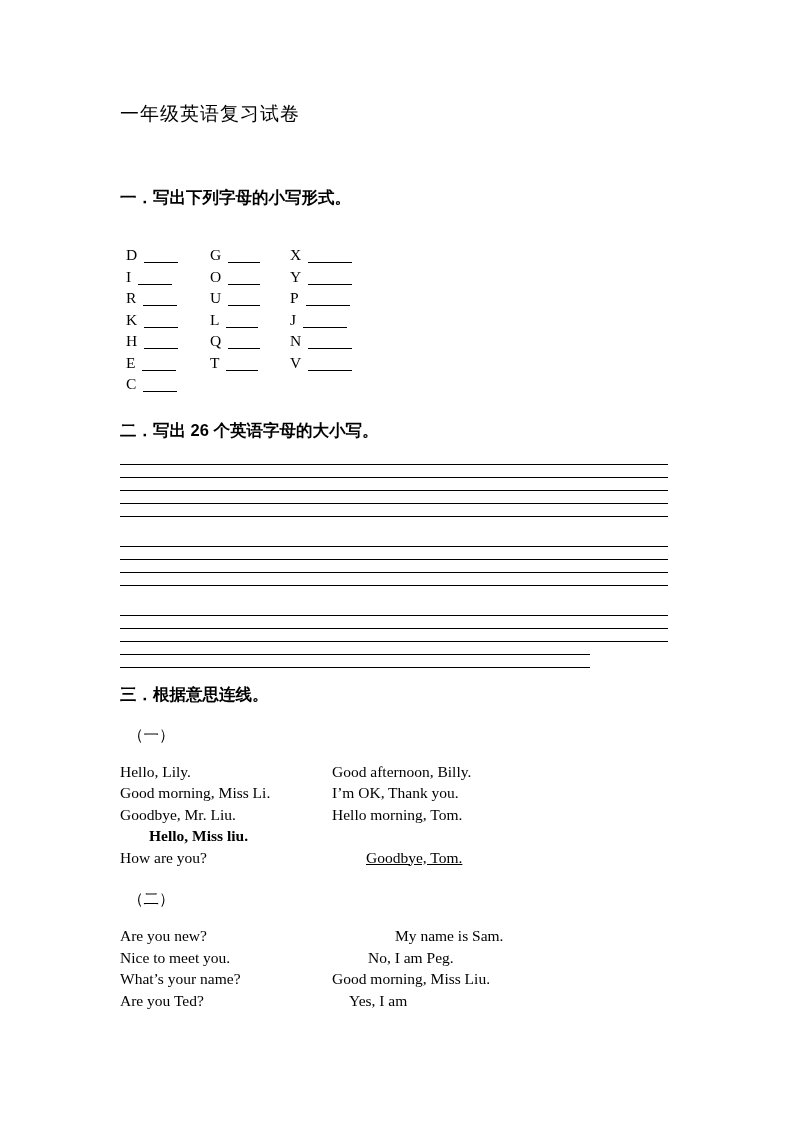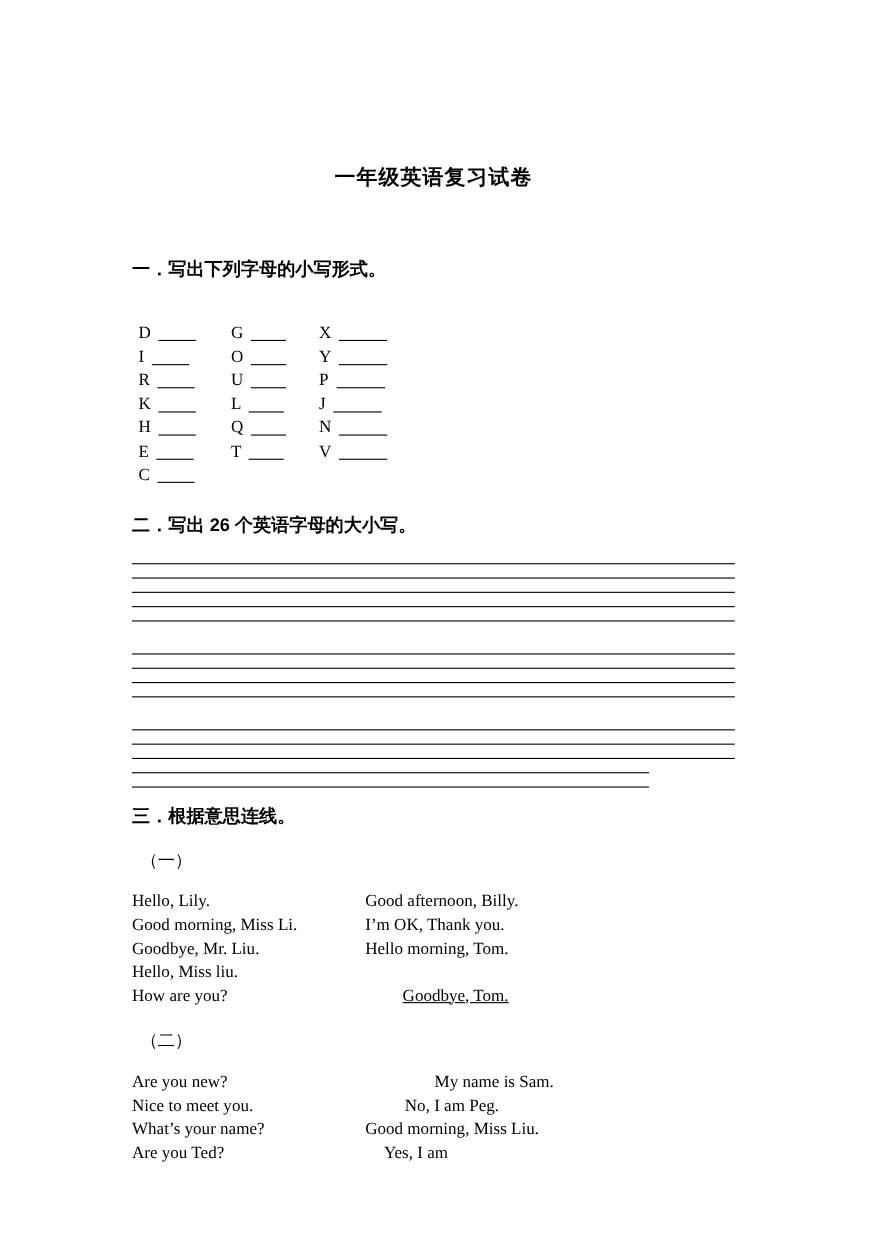--- a/index.html
+++ b/index.html
@@ -1,18 +1,18 @@
 <!DOCTYPE html>
 <html><head>
 <meta charset="utf-8">
 <style>
   html,body{margin:0;padding:0;background:#ffffff;}
   body{width:793px;height:1122px;position:relative;font-family:"Liberation Serif",serif;color:#000;overflow:hidden;}
   .page{position:absolute;top:0;left:0;width:793px;height:1122px;padding:0 125px 0 120px;box-sizing:border-box;background:#fff;}
-  .title{font-family:"Liberation Sans",sans-serif;font-weight:bold;font-size:19px;line-height:20px;text-align:center;padding-top:104px;letter-spacing:1px;margin-top:48px;}
+  .title{font-family:"Liberation Sans",sans-serif;font-weight:normal;font-size:19px;line-height:20px;text-align:left;padding-top:104px;letter-spacing:1px;}
   .section-heading{font-family:"Liberation Sans",sans-serif;font-weight:bold;font-size:16.5px;line-height:17px;}
   .s1{margin-top:65px;}
   .s2{margin-top:25px;}
   .s3{margin-top:18px;}
   .letters{margin-top:40px;padding-left:6px;}
   .letter-row{display:flex;align-items:baseline;height:21.5px;font-size:15.5px;}
   .letter-cell{display:inline-flex;align-items:baseline;}
   .letter-cell:nth-child(1){width:84px;}
   .letter-cell:nth-child(2){width:80px;}
   .blank{display:inline-block;height:12px;border-bottom:1px solid #000;margin-left:7px;transform:translateY(3px);}
@@ -21,21 +21,21 @@
   .letter-cell:nth-child(3) .blank{width:44px;}
   .line-groups{margin-top:25px;}
   .line-group + .line-group{margin-top:29px;}
   .wline{border-top:1px solid #000;height:0;}
   .wline + .wline{margin-top:12px;}
   .part-label{margin-top:24px;padding-left:8px;font-size:15.5px;line-height:16px;}
   .part2-label{margin-top:23px;}
   .match{margin-top:18px;}
   .mrow{display:flex;font-size:15.5px;line-height:21.5px;}
   .mrow .left{flex:0 0 212px;}
-  #match1 .mrow:nth-child(4) .right{}
+  #match1 .mrow:nth-child(4) .right{margin-left:29px;font-weight:bold;}
   #match1 .mrow:nth-child(5) .right{margin-left:34px;text-decoration:underline;}
   #match2 .mrow:nth-child(1) .right{margin-left:63px;}
   #match2 .mrow:nth-child(2) .right{margin-left:36px;}
   #match2 .mrow:nth-child(4) .right{margin-left:17px;}
 </style>
 </head>
 <body>
 
 <div class="page">
   <div class="title">一年级英语复习试卷</div>

